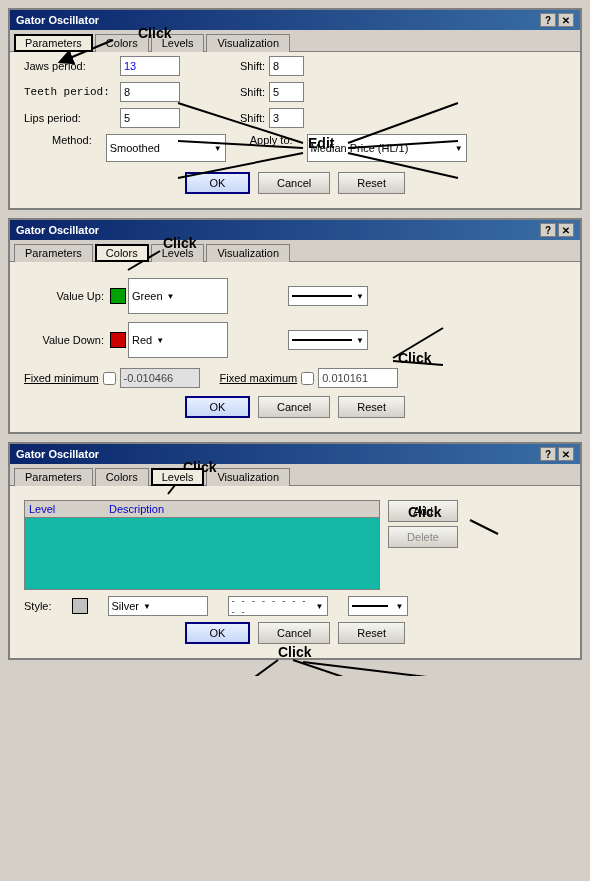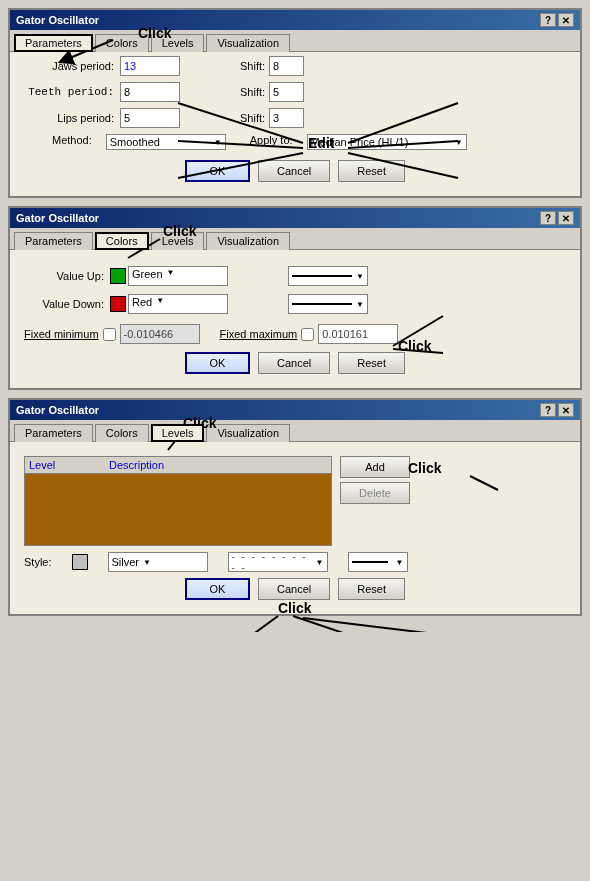--- a/index.html
+++ b/index.html
@@ -74,21 +74,20 @@
       outline: 2px solid #000;
       outline-offset: -2px;
       z-index: 1;
     }
 
     .dialog-body {
       padding: 10px 14px;
     }
 
     .form-label {
-      text-align: right;
       margin-right: 6px;
       color: #000;
       font-size: 11px;
     }
 
     .form-input {
       background: white;
       border: 1px solid #808080;
       padding: 1px 3px;
       font-size: 11px;
@@ -130,21 +129,21 @@
     .method-label {
       font-size: 11px;
       margin-right: 4px;
     }
 
     .dropdown {
       background: white;
       border: 1px solid #808080;
       padding: 1px 3px;
       font-size: 11px;
-      height: 16px;
+      height: 28px;
       display: flex;
       align-items: center;
       justify-content: space-between;
       cursor: pointer;
       position: relative;
     }
 
     .dropdown-arrow {
       font-size: 8px;
       margin-left: 4px;
@@ -195,25 +194,25 @@
       width: 16px;
       height: 16px;
       border: 1px solid #000;
       display: inline-block;
       margin-right: 2px;
     }
 
     .color-dropdown {
       background: white;
       border: 1px solid #808080;
-      padding: 1px 3px;
-      font-size: 11px;
-      height: 20px;
-      display: flex;
-      align-items: flex-start;
+      padding: 17px 3px;
+      font-size: 11px;
+      height: 20px;
+      display: flex;
+      align-items: center;
       width: 100px;
       cursor: pointer;
     }
 
     .line-dropdown {
       background: white;
       border: 1px solid #808080;
       padding: 1px 3px;
       font-size: 11px;
       height: 20px;
@@ -249,23 +248,23 @@
       height: 20px;
       color: #444;
     }
 
     .fixed-input.disabled {
       background: #e0e0e0;
     }
 
     .levels-table {
       border: 1px solid #808080;
-      width: 308px;
+      width: 356px;
       height: 90px;
-      background: #a16207;
+      background: #14b8a6;
       overflow: auto;
       display: block;
     }
 
     .levels-table-header {
       display: flex;
       background: #d4d0c8;
       border-bottom: 1px solid #808080;
       font-size: 11px;
       padding: 2px 4px;

